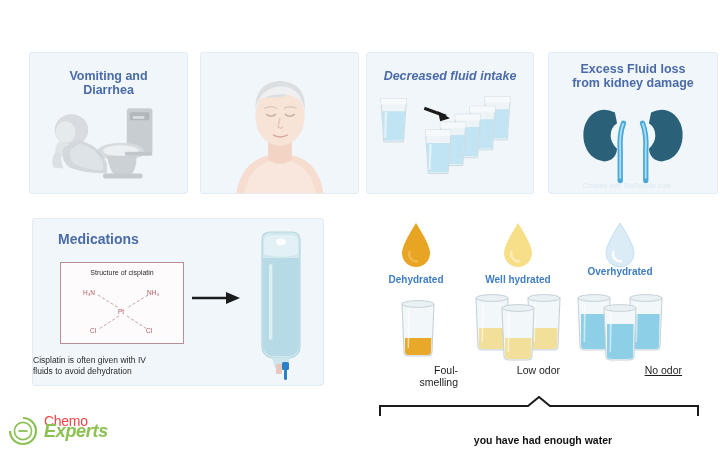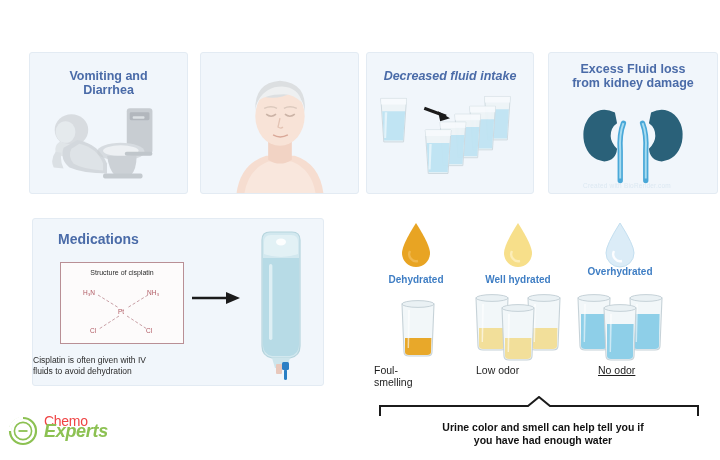--- a/index.html
+++ b/index.html
@@ -65,21 +65,21 @@
     left:33px;top:355px;width:160px;
     font-size:8.5px;color:#2b2b2b;line-height:11px;
   }
 
   
   .drop-label{
     position:absolute;font-size:10px;font-weight:bold;color:#3f7ec4;
     text-align:center;white-space:nowrap;
   }
   .odor-label{
-    position:absolute;font-size:10.5px;color:#1d1d1d;text-align:left;
+    position:absolute;font-size:10.5px;color:#1d1d1d;text-align:right;
     line-height:12px;
   }
   #brace-caption{
     left:378px;top:421px;width:330px;
     text-align:center;font-size:10.5px;font-weight:bold;color:#121212;
     line-height:13px;
   }
 
   
   #logo{left:8px;top:414px;width:130px;height:34px;}
@@ -291,21 +291,21 @@
     <use href="#bkr-b" x="4" y="2"></use>
     <use href="#bkr-b" x="56" y="2"></use>
     <use href="#bkr-b" x="30" y="12"></use>
   </svg>
   <div class="odor-label" style="left:598px;top:364px;width:84px;text-decoration:underline;">No odor</div>
 
   <svg class="abs" style="left:378px;top:396px;width:322px;height:22px;" viewBox="0 0 322 22">
     <path d="M2 20 L2 10 L150 10 L161 1 L172 10 L320 10 L320 20" stroke="#1b1b1b" stroke-width="2" fill="none" stroke-linejoin="miter"></path>
   </svg>
   <div class="abs" id="brace-caption">
-    <span>Urine color and smell can help tell you if</span><br>
+    <br>
     <span>you have had enough water</span>
   </div>
 
   <div class="abs" id="logo">
     <svg style="position:absolute;left:0;top:2px;width:30px;height:30px;" viewBox="0 0 30 30">
       <circle cx="15" cy="15" r="13" fill="none" stroke="#8cc152" stroke-width="2.2"></circle>
       <circle cx="15" cy="15" r="8.6" fill="none" stroke="#8cc152" stroke-width="1.6"></circle>
       <path d="M10.5 15 L19.5 15" stroke="#8cc152" stroke-width="1.8"></path>
       <path d="M2 15 A13 13 0 0 1 15 2" stroke="#ffffff" stroke-width="3" fill="none"></path>
     </svg>

